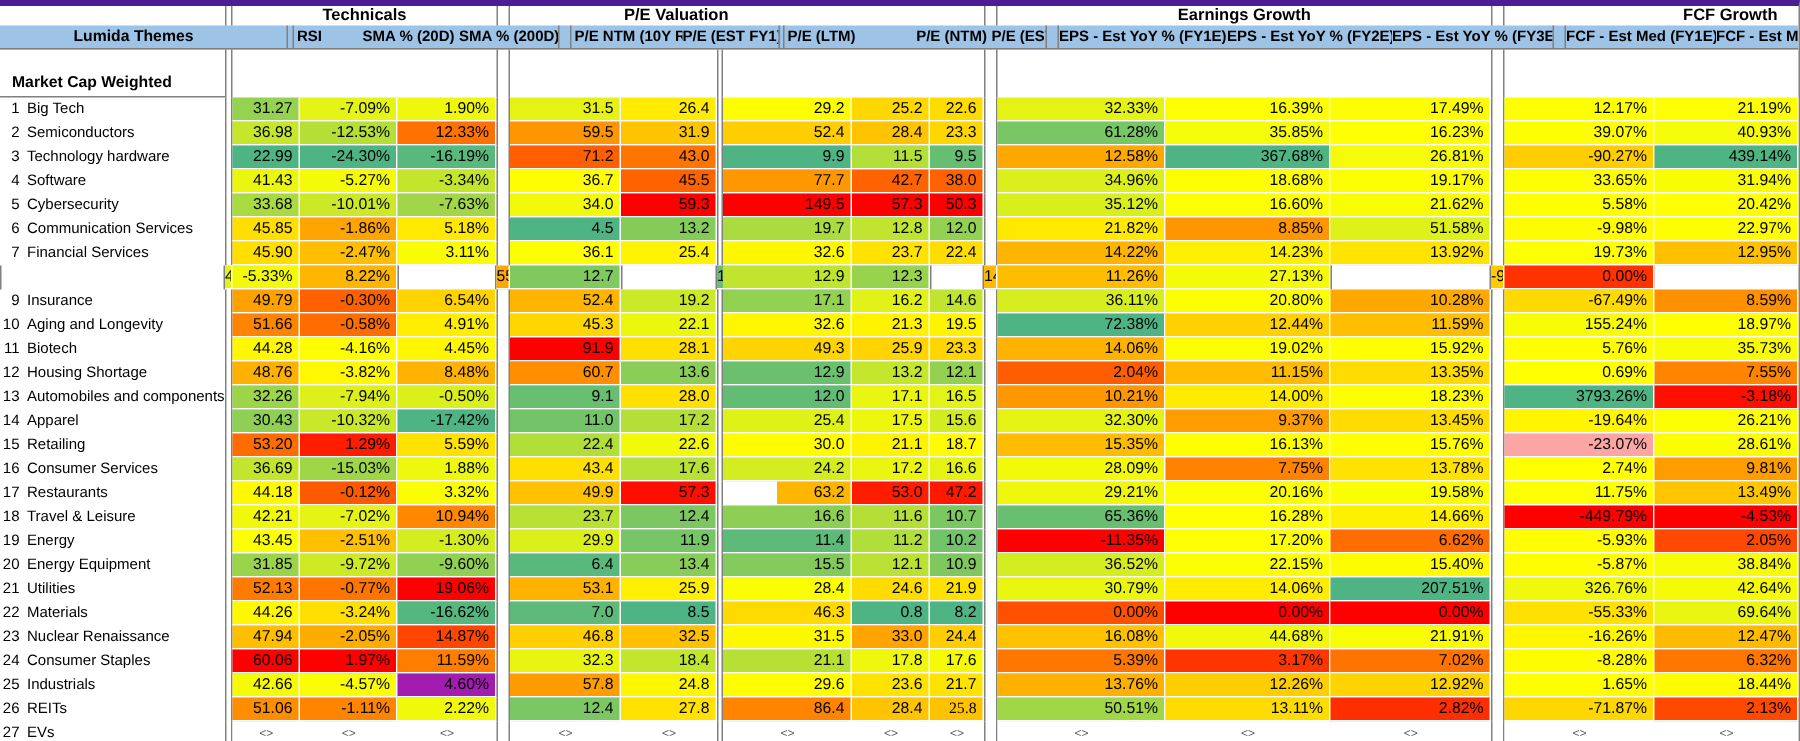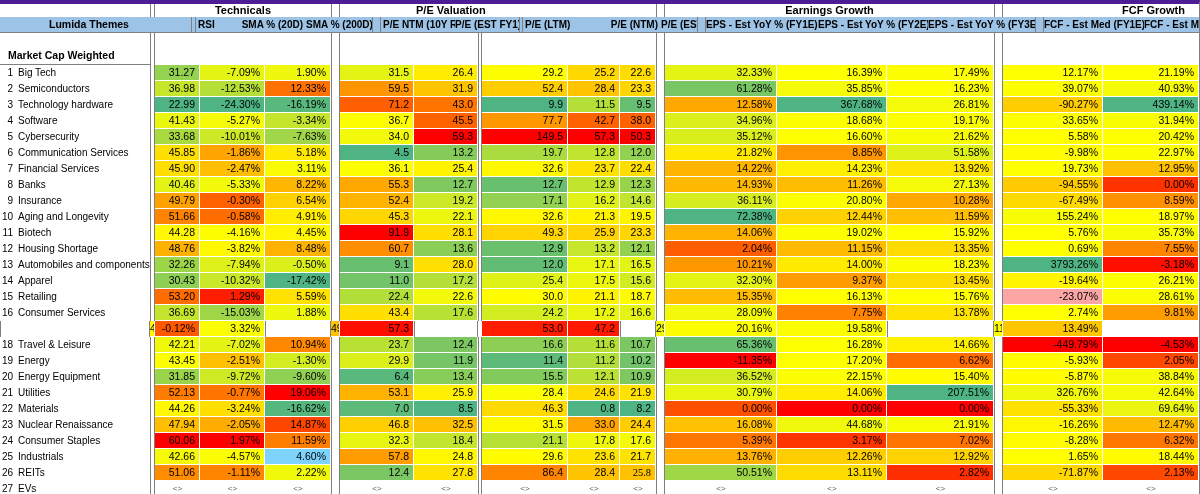--- a/index.html
+++ b/index.html
@@ -237,21 +237,20 @@
         <div class="num" style="background: rgb(255, 221, 0);">22.4</div>
         <div class="gut"></div>
         <div class="num" style="background: rgb(255, 180, 0);">14.22%</div>
         <div class="num" style="background: rgb(255, 239, 0);">14.23%</div>
         <div class="num" style="background: rgb(255, 228, 0);">13.92%</div>
         <div class="gut"></div>
         <div class="num" style="background: rgb(254, 255, 1);">19.73%</div>
         <div class="num" style="background: rgb(255, 192, 0);">12.95%</div>
       </div>
       <div class="grid row-data">
-        <div class="label"><span class="rownum">8</span><span>Banks</span></div>
         <div class="gut"></div>
         <div class="num" style="background: rgb(227, 243, 21);">40.46</div>
         <div class="num" style="background: rgb(243, 250, 9);">-5.33%</div>
         <div class="num" style="background: rgb(255, 182, 0);">8.22%</div>
         <div class="gut"></div>
         <div class="num" style="background: rgb(255, 168, 0);">55.3</div>
         <div class="num" style="background: rgb(128, 201, 95);">12.7</div>
         <div class="gut"></div>
         <div class="num" style="background: rgb(105, 191, 112);">12.7</div>
         <div class="num" style="background: rgb(193, 229, 46);">12.9</div>
@@ -426,20 +425,21 @@
         <div class="num" style="background: rgb(228, 243, 20);">16.6</div>
         <div class="gut"></div>
         <div class="num" style="background: rgb(243, 250, 9);">28.09%</div>
         <div class="num" style="background: rgb(255, 130, 0);">7.75%</div>
         <div class="num" style="background: rgb(255, 226, 0);">13.78%</div>
         <div class="gut"></div>
         <div class="num" style="background: rgb(255, 255, 0);">2.74%</div>
         <div class="num" style="background: rgb(255, 157, 0);">9.81%</div>
       </div>
       <div class="grid row-data">
+        <div class="label"><span class="rownum">17</span><span>Restaurants</span></div>
         <div class="gut"></div>
         <div class="num" style="background: rgb(255, 249, 0);">44.18</div>
         <div class="num" style="background: rgb(255, 89, 0);">-0.12%</div>
         <div class="num" style="background: rgb(250, 253, 3);">3.32%</div>
         <div class="gut"></div>
         <div class="num" style="background: rgb(255, 193, 0);">49.9</div>
         <div class="num" style="background: rgb(255, 14, 0);">57.3</div>
         <div class="gut"></div>
         <div class="num" style="background: rgb(255, 182, 0); margin-left: 36px;">63.2</div>
         <div class="num" style="background: rgb(255, 29, 0);">53.0</div>
@@ -597,21 +597,21 @@
         <div class="num" style="background: rgb(255, 115, 0);">7.02%</div>
         <div class="gut"></div>
         <div class="num" style="background: rgb(255, 252, 0);">-8.28%</div>
         <div class="num" style="background: rgb(255, 119, 0);">6.32%</div>
       </div>
       <div class="grid row-data">
         <div class="label"><span class="rownum">25</span><span>Industrials</span></div>
         <div class="gut"></div>
         <div class="num" style="background: rgb(245, 251, 7);">42.66</div>
         <div class="num" style="background: rgb(250, 253, 4);">-4.57%</div>
-        <div class="num" style="background: #7dd3fc;">4.60%</div>
+        <div class="num" style="background: #a21caf;">4.60%</div>
         <div class="gut"></div>
         <div class="num" style="background: rgb(255, 157, 0);">57.8</div>
         <div class="num" style="background: rgb(255, 247, 0);">24.8</div>
         <div class="gut"></div>
         <div class="num" style="background: rgb(255, 253, 0);">29.6</div>
         <div class="num" style="background: rgb(255, 227, 0);">23.6</div>
         <div class="num" style="background: rgb(255, 227, 0);">21.7</div>
         <div class="gut"></div>
         <div class="num" style="background: rgb(255, 176, 0);">13.76%</div>
         <div class="num" style="background: rgb(255, 206, 0);">12.26%</div>

